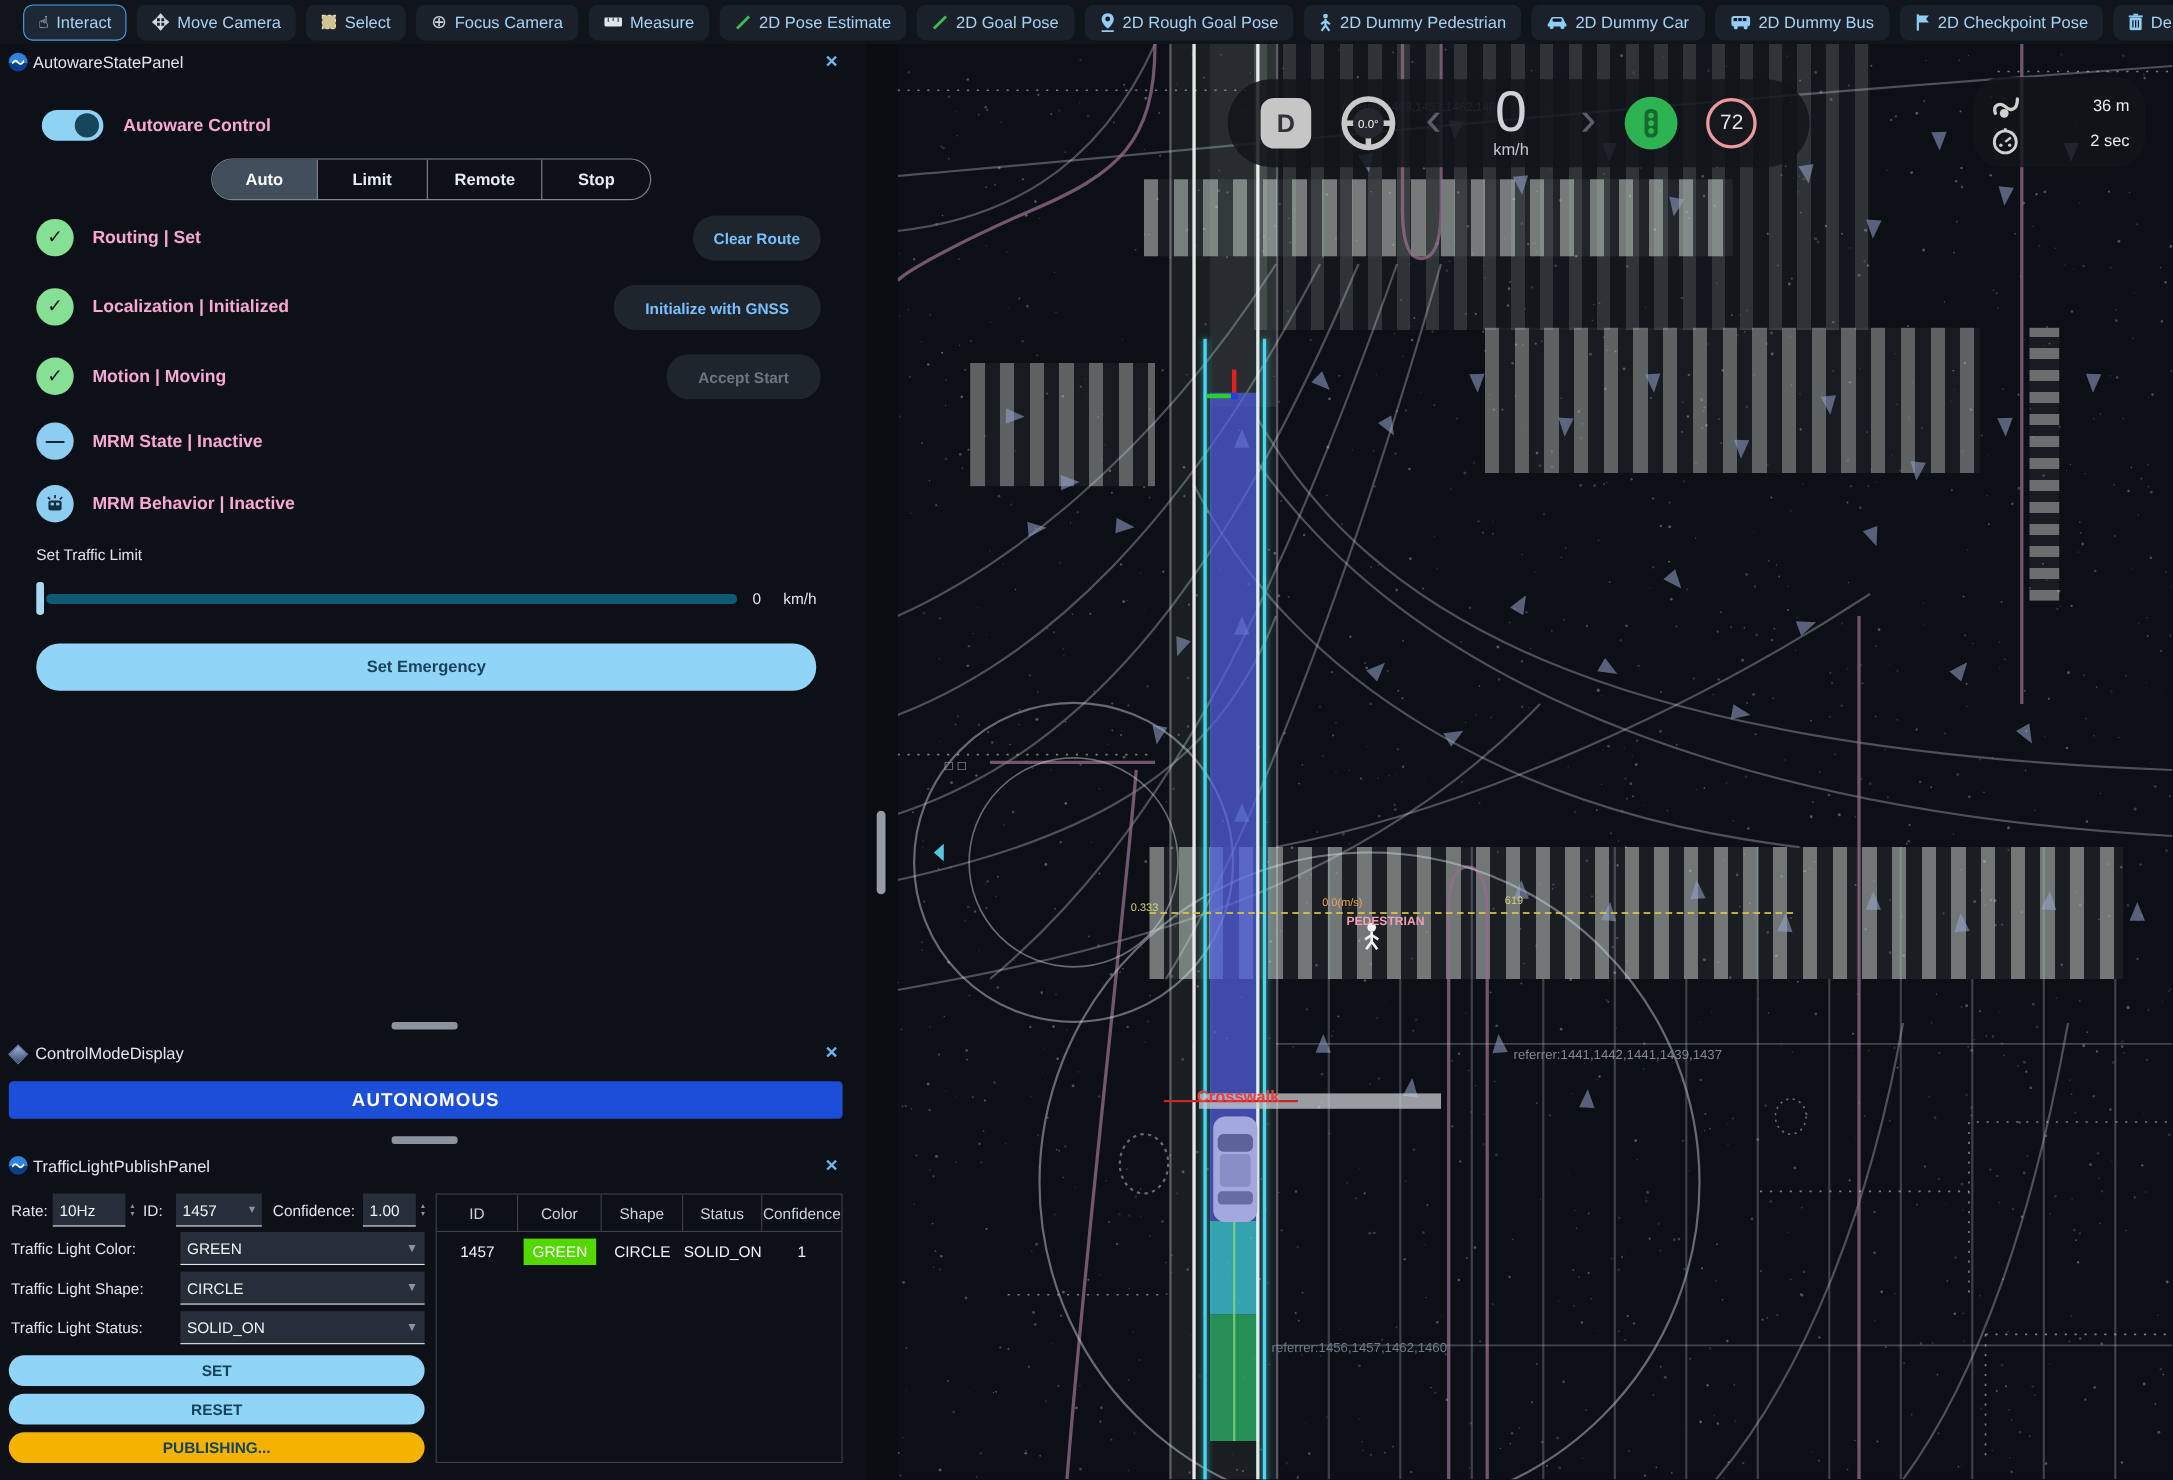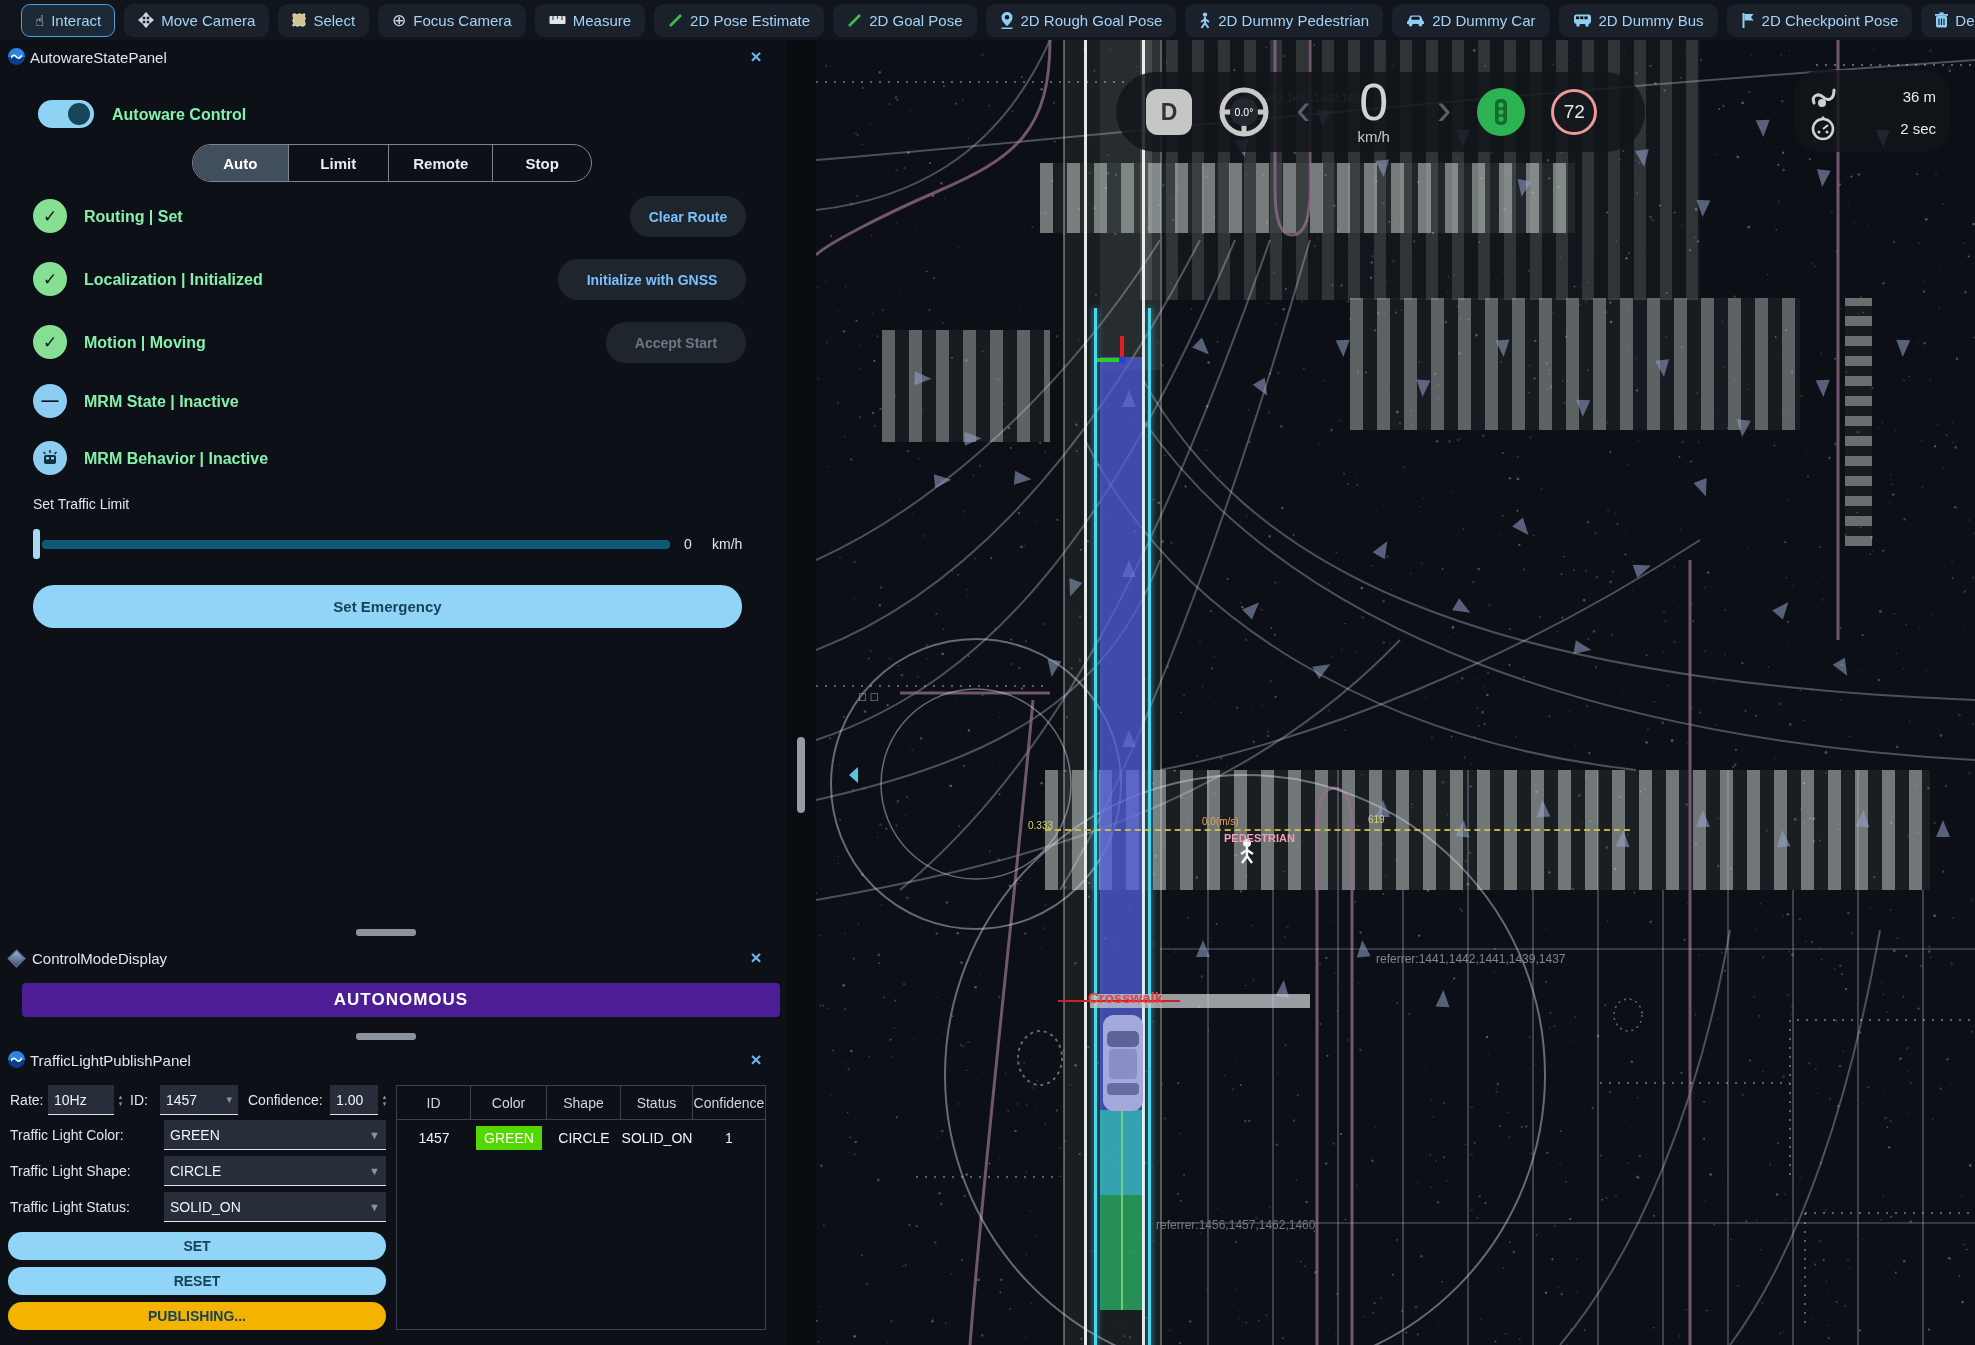--- a/index.html
+++ b/index.html
@@ -35,21 +35,21 @@
   .seg { position:absolute; display:flex; border:1px solid #7d8590; border-radius:19px;
     overflow:hidden; height:38px; }
   .seg .seg-item { display:flex; align-items:center; justify-content:center; font-weight:bold;
     font-size:15px; color:#e6edf3; border-right:1px solid #7d8590; }
   .seg .seg-item:last-child { border-right:none; }
   .seg .seg-item.sel { background:#414e5c; color:#ffffff; }
   .st-ico { position:absolute; width:34px; height:34px; border-radius:50%; display:flex;
     align-items:center; justify-content:center; font-weight:bold; color:#10161d; font-size:17px; }
   .st-ico.green { background:#86e094; }
   .st-ico.blue  { background:#8ecdf2; }
-  .st-label { position:absolute; font-size:16px; font-weight:bold; color:#86efac; }
+  .st-label { position:absolute; font-size:16px; font-weight:bold; color:#f9a8d4; }
   .pill-btn { position:absolute; background:#1f252d; border-radius:20px; color:#79c0ff;
     font-size:14px; font-weight:bold; display:flex; align-items:center; justify-content:center; }
   .pill-btn.disabled { color:#6e7681; }
   .cap-btn { position:absolute; background:#90d5f7; border-radius:21px; color:#17435a;
     font-size:15px; font-weight:bold; display:flex; align-items:center; justify-content:center; }
   .drag-handle { position:absolute; width:60px; height:7px; border-radius:3px; background:#8b949e; }
   .rviz-diamond { position:absolute; width:13px; height:13px; transform:rotate(45deg);
     background:linear-gradient(135deg,#9fb3d8,#3c4f70); border:1px solid #6b7da0; }
   .small-label { position:absolute; font-size:14px; color:#dfe5ec; }
   .field { position:absolute; height:30px; background:#272e39; border-bottom:1px solid #dfe5ec;
@@ -290,23 +290,23 @@
   <div class="small-label" style="left:684px; top:496px;">0</div>
   <div class="small-label" style="left:712px; top:496px;">km/h</div>
 
   <div class="cap-btn" style="left:33px; top:545px; width:709px; height:43px;">Set Emergency</div>
 
   <div class="drag-handle" style="left:356px; top:889px;"></div>
 
   <span class="rviz-diamond" style="left:10px; top:912px;"></span>
   <div class="panel-title" style="left:32px; top:910px;">ControlModeDisplay</div>
   <div class="close-x" style="left:745px; top:907px;">×</div>
-  <div class="abs" id="autonomous-banner" style="left:8px; top:943px; width:758px; height:34px; border-radius:4px; background:#4c1d95;
+  <div class="abs" id="autonomous-banner" style="left:8px; top:943px; width:758px; height:34px; border-radius:4px; background:#1d4ed8;
               display:flex; align-items:center; justify-content:center; font-size:17px; font-weight:bold;
-              letter-spacing:1px; color:#ffffff;margin-left:14px;">AUTONOMOUS</div>
+              letter-spacing:1px; color:#ffffff;">AUTONOMOUS</div>
 
   <div class="drag-handle" style="left:356px; top:993px;"></div>
 
   <span class="aw-logo" style="left:8px; top:1011px;">
     <svg width="11" height="7">
         <path d="M0 5 Q2.7 0 5.5 4 Q8.3 7 11 2" stroke="#fff" stroke-width="1.6" fill="none"></path>
       </svg>
   </span>
   <div class="panel-title" style="left:30px; top:1012px;">TrafficLightPublishPanel</div>
   <div class="close-x" style="left:745px; top:1009px;">×</div>

